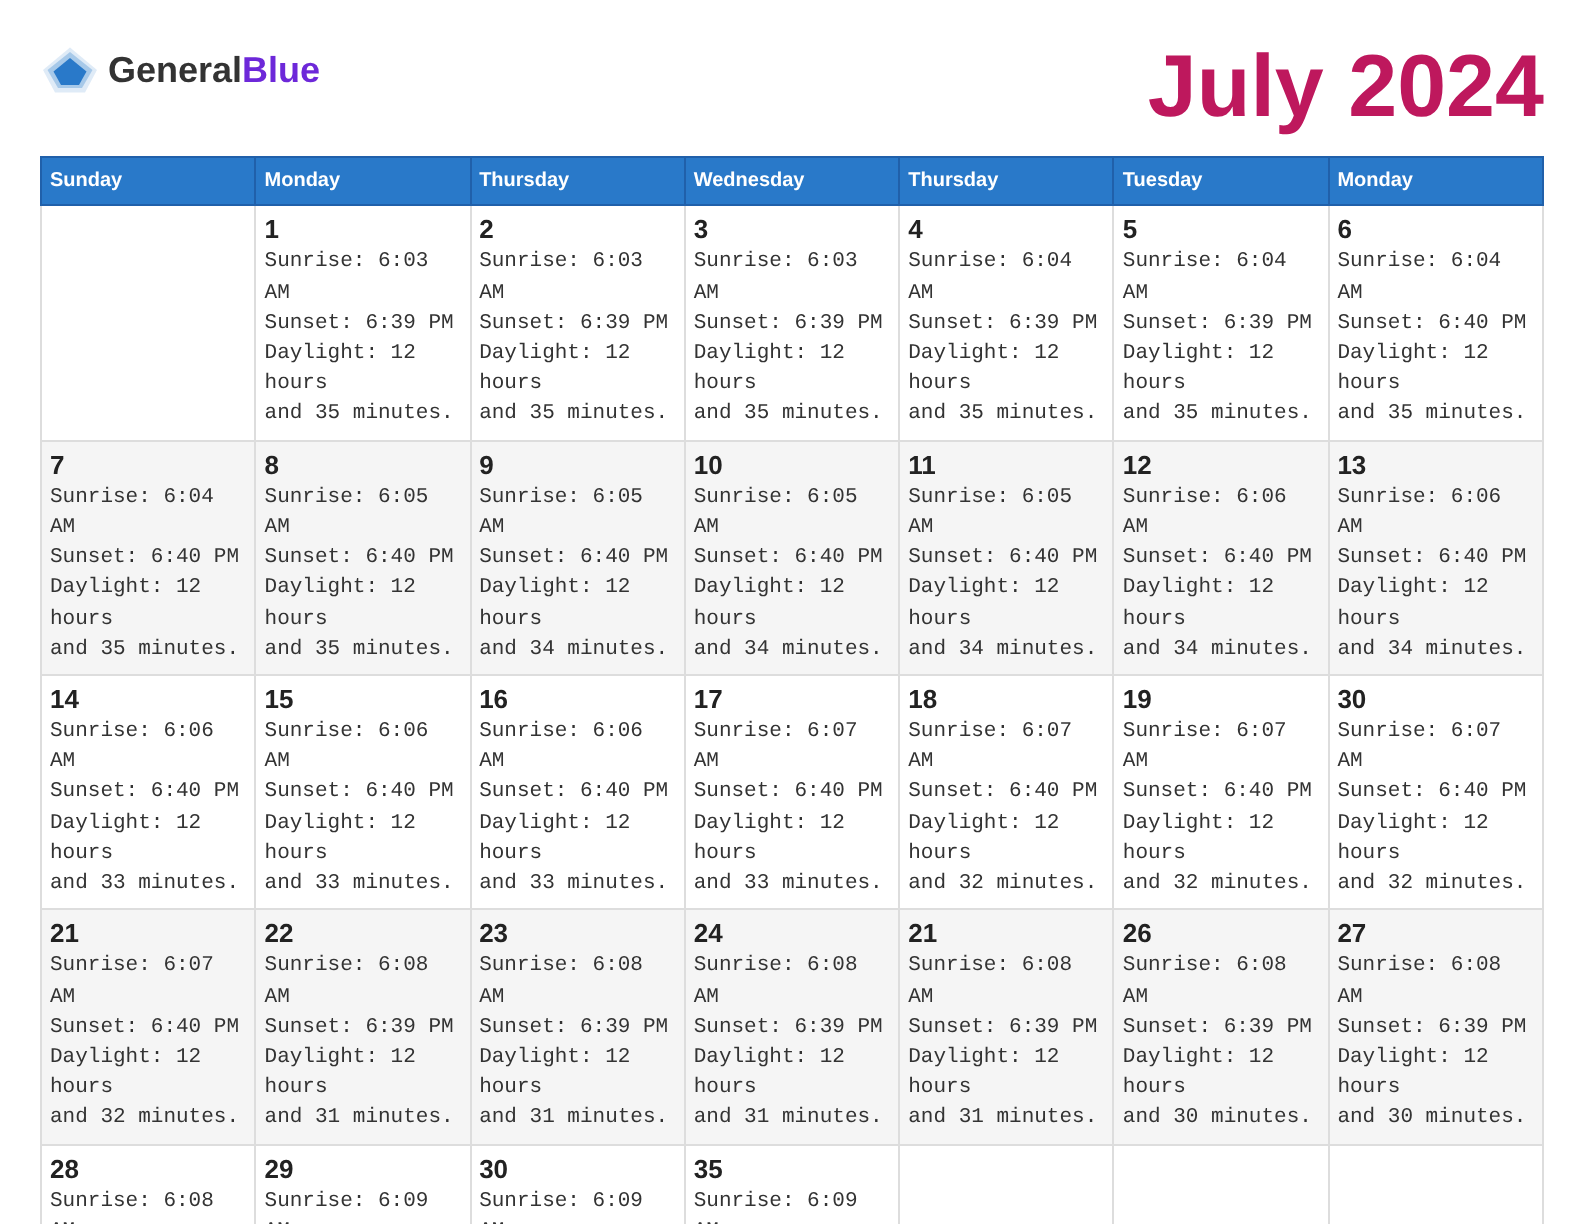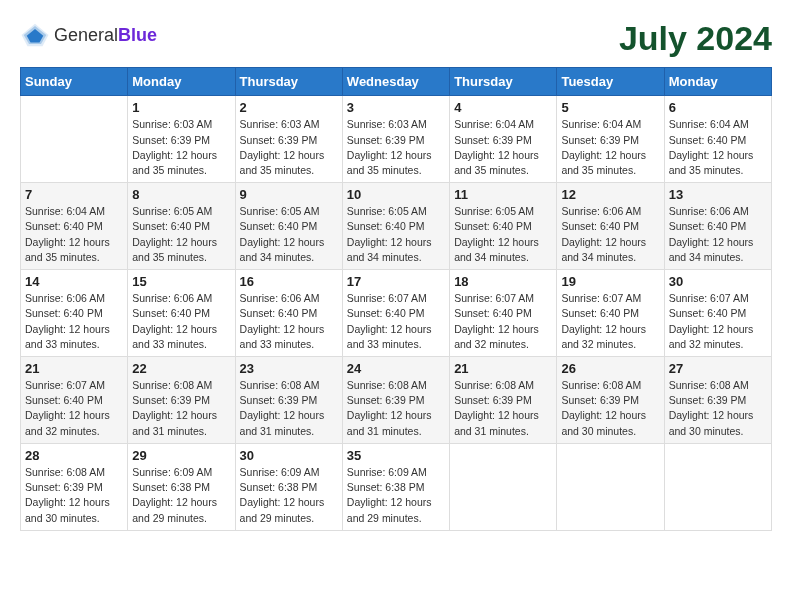--- a/index.html
+++ b/index.html
@@ -16,56 +16,56 @@
       align-items: flex-start;
       margin-bottom: 10px;
     }
     .logo {
       display: flex;
       align-items: center;
       gap: 4px;
     }
     .logo-text-general {
       font-size: 18px;
-      font-weight: normal;
+      font-weight: bold;
       color: #333;
     }
     .logo-text-blue {
       font-size: 18px;
       font-weight: bold;
       color: #6d28d9;
     }
     .logo-icon {
       width: 30px;
       height: 30px;
     }
     .title-section {
       text-align: right;
     }
     .month-title {
-      font-size: 34px;
-      font-weight: bold;
-      color: #14532d;
+      font-size: 44px;
+      font-weight: bold;
+      color: #be185d;
       line-height: 1.1;
     }
     .location-title {
       font-size: 16px;
       color: #555;
     }
     .calendar-table {
       width: 100%;
       border-collapse: collapse;
       font-size: 11px;
     }
     .calendar-table th {
       background-color: #2979c9;
       color: #fff;
       padding: 6px 4px;
       text-align: left;
-      font-size: 13px;
+      font-size: 10px;
       font-weight: bold;
       border: 1px solid #2060aa;
     }
     .calendar-table td {
       border: 1px solid #ddd;
       vertical-align: top;
       padding: 4px;
       width: calc(100% / 7);
       min-height: 80px;
       background: #fff;
@@ -76,20 +76,21 @@
     .day-number {
       font-weight: bold;
       font-size: 13px;
       margin-bottom: 2px;
       color: #222;
     }
     .day-info {
       color: #333;
       font-size: 10.5px;
       line-height: 1.45;
+      font-family: Liberation Mono, monospace;
     }
     .empty-cell {
       background: #f9f9f9;
     }
   </style>
 </head>
 <body>
 
 <div class="header-section">
   <div class="logo">

